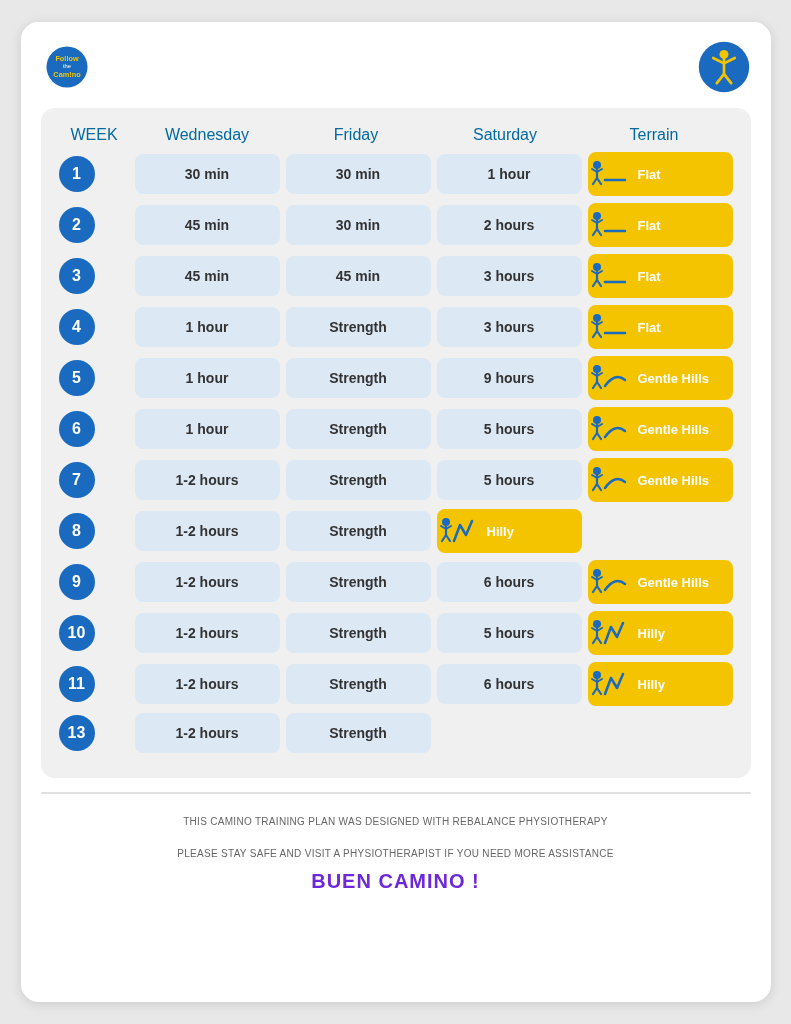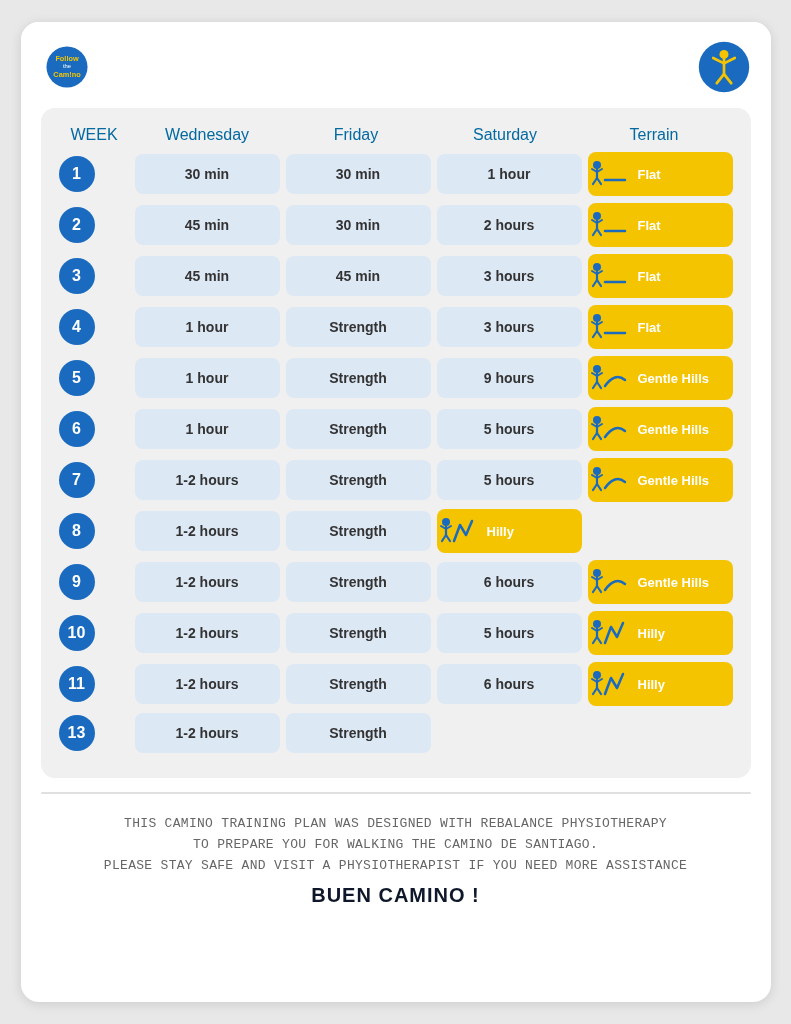--- a/index.html
+++ b/index.html
@@ -126,31 +126,30 @@
       font-weight: 700;
       color: #fff;
       white-space: nowrap;
     }
     
     .footer {
       text-align: center;
       padding: 8px 30px 6px 30px;
     }
     .footer-text {
-      font-size: 13px;
+      font-size: 10px;
       color: #666;
       letter-spacing: 0.3px;
       line-height: 1.6;
       text-transform: uppercase;
-      font-family: Liberation Mono, monospace;
     }
     .footer-buen {
       font-size: 20px;
       font-weight: 900;
-      color: #0f172a;
+      color: #6d28d9;
       margin-top: 8px;
       letter-spacing: 1px;
     }
     .divider {
       height: 2px;
       background: #e0e0e0;
       margin: 14px 20px 12px 20px;
       border-radius: 2px;
     }
   </style>
@@ -439,18 +438,18 @@
           <div class="cell" style="visibility: hidden;"></div>
         </div>
       </div>
   </div>
 
   <div class="divider"></div>
 
   <div class="footer">
     <div class="footer-text">
       <span>THIS CAMINO TRAINING PLAN WAS DESIGNED WITH REBALANCE PHYSIOTHERAPY</span><br>
-      <span>TO PREPARE YOU FOR WALKING THE CAMINO DE SANTIAGO.</span><br>
+      <br>
       <span>PLEASE STAY SAFE AND VISIT A PHYSIOTHERAPIST IF YOU NEED MORE ASSISTANCE</span><br>
     </div>
     <div class="footer-buen">BUEN CAMINO !</div>
   </div>
 </div>
 
 </body></html>

